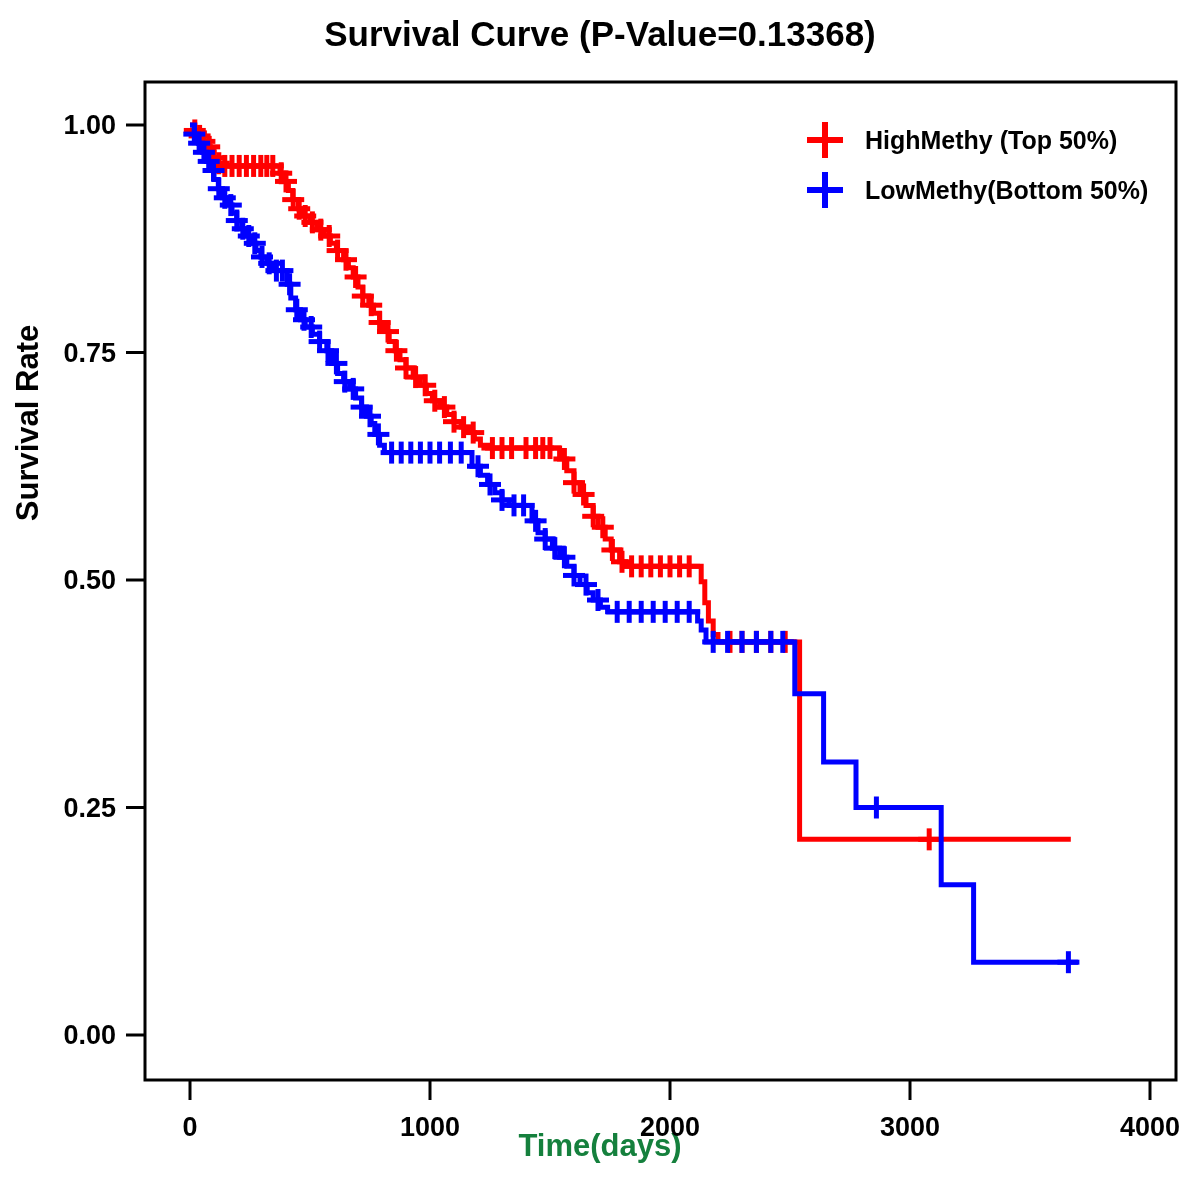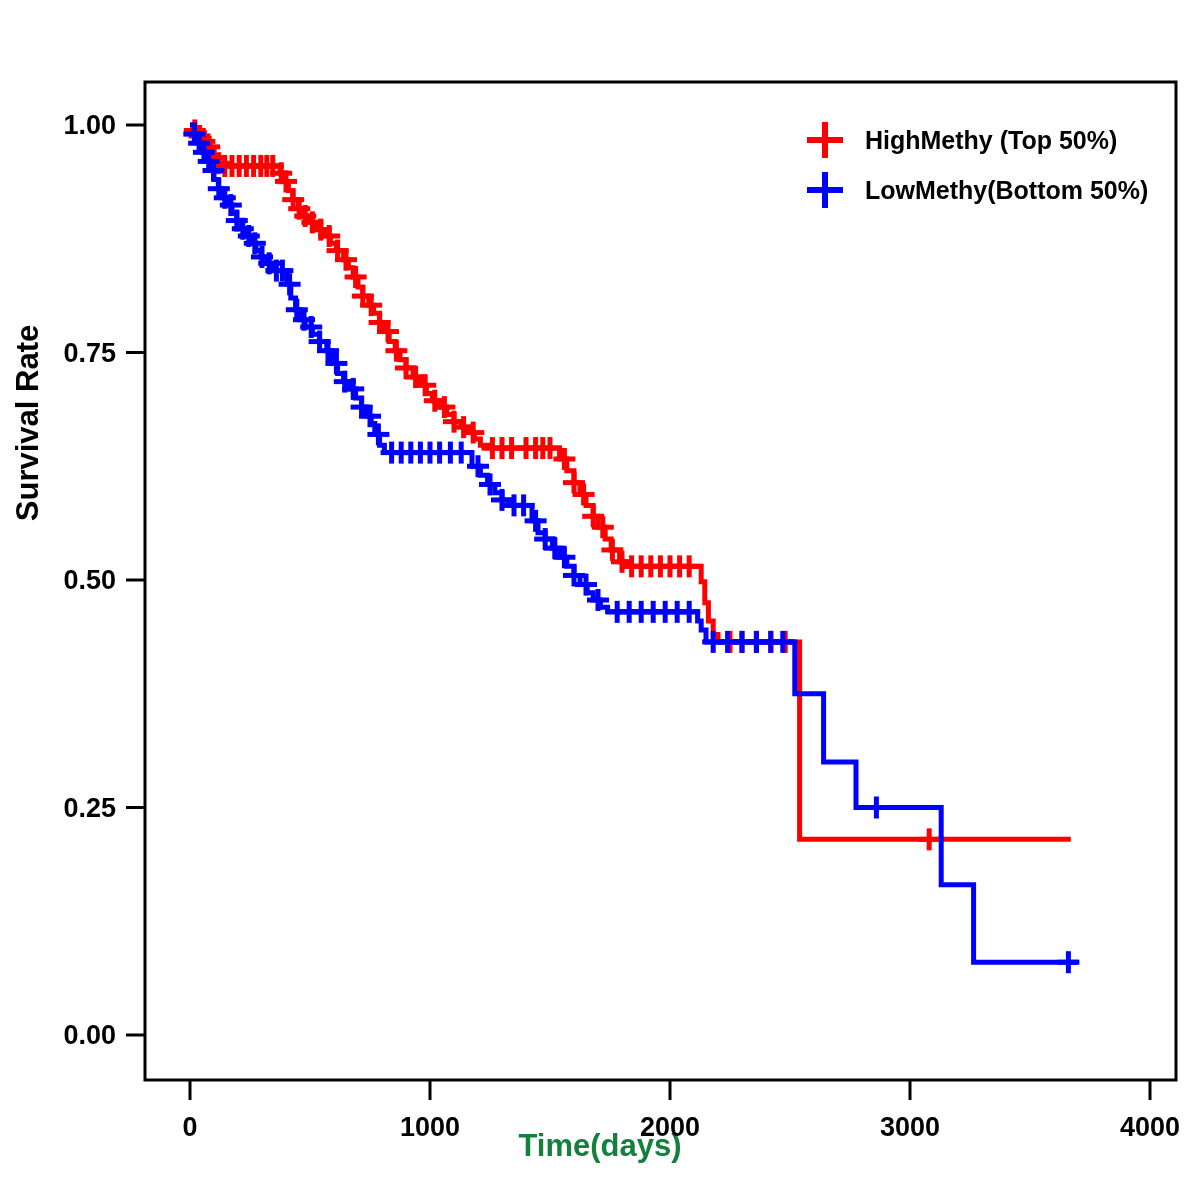--- a/index.html
+++ b/index.html
@@ -71,20 +71,21 @@
     font-size: 25px;
     font-weight: bold;
     fill: #000000;
   }
 </style>
 </head>
 <body>
 
 <div id="chart-root">
 
+  <div class="chart-title">Survival Curve (P-Value=0.13368)</div>
 
   <div class="y-axis-label">Survival Rate</div>
 
   <div class="x-axis-label">Time(days)</div>
 
   <svg id="plot-svg" width="1200" height="1200">
     <g>
       <rect id="frame-rect" x="145" y="82" width="1031" height="998" fill="none" stroke="#000000" stroke-width="3"></rect>
     </g>
     <g id="y-ticks">

